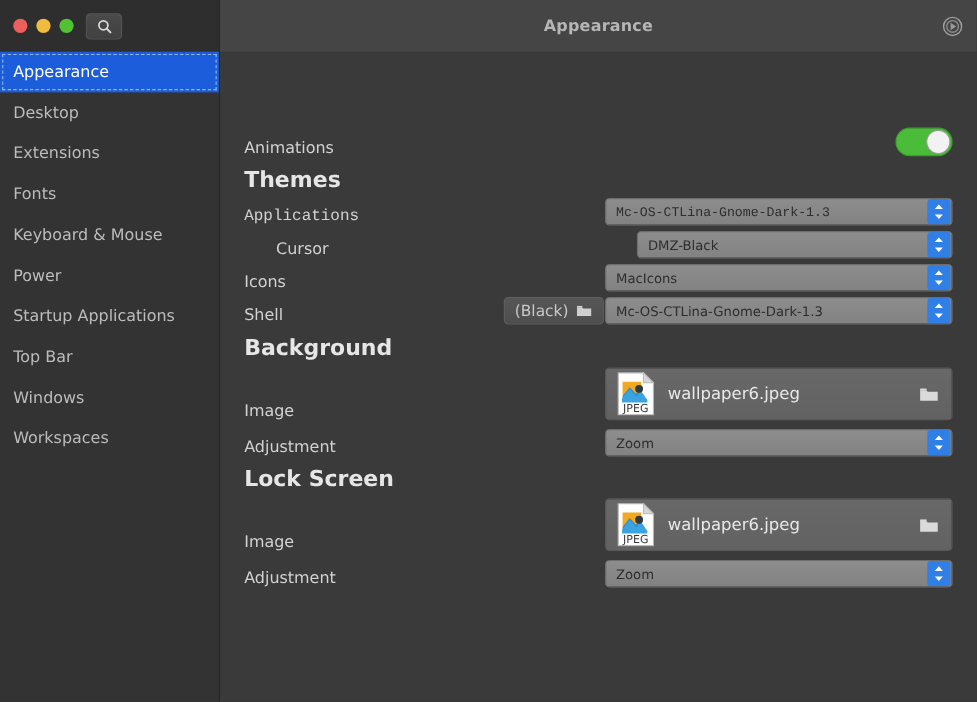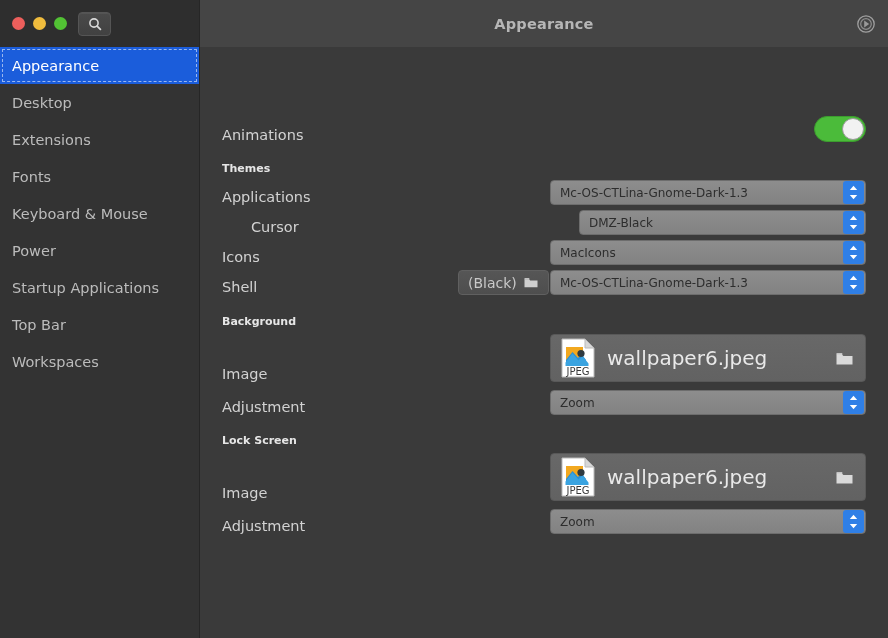--- a/index.html
+++ b/index.html
@@ -147,21 +147,21 @@
     display: flex;
     align-items: flex-end;
   }
   .row-label {
     color: #d2d2d2;
     font-size: 14.5px;
     white-space: nowrap;
   }
   .section-head {
     color: #e6e6e6;
-    font-size: 11px;
+    font-size: 20px;
     font-weight: bold;
     white-space: nowrap;
   }
   .field {
     position: absolute;
     left: 328px;
     right: 0;
   }
 
   
@@ -252,21 +252,21 @@
     background: linear-gradient(#686868, #626262);
     border: 1px solid #585858;
     box-sizing: border-box;
     display: flex;
     align-items: center;
     padding: 0 12px 0 10px;
     cursor: default;
   }
   .filebtn .fname {
     color: #e9e9e9;
-    font-size: 20px;
+    font-size: 15px;
     margin-left: 12px;
     flex: 1 1 auto;
     white-space: nowrap;
     overflow: hidden;
     text-overflow: ellipsis;
   }
   .jpeg-icon { width: 34px; height: 40px; display:block; flex: 0 0 34px; }
   .folder-glyph { flex: 0 0 auto; display: block; }
 </style>
 </head>
@@ -307,20 +307,23 @@
         <span>Keyboard &amp; Mouse</span>
       </div>
       <div class="side-item">
         <span>Power</span>
       </div>
       <div class="side-item">
         <span>Startup Applications</span>
       </div>
       <div class="side-item">
         <span>Top Bar</span>
+      </div>
+      <div class="side-item">
+        <span>Windows</span>
       </div>
       <div class="side-item">
         <span>Workspaces</span>
       </div>
     </div>
   </div>
 
   <div class="main">
 
     <div class="titlebar">
@@ -340,21 +343,21 @@
         <div class="row-label">Animations</div>
         <div class="toggle">
           <span class="knob"></span>
         </div>
       </div>
 
       <div class="row" style="top:110px; height:18px;">
         <div class="section-head">Themes</div>
       </div>
 
-      <div class="row" style="top:133px; height:25px;">
+      <div class="row" style="top:133px; height:25px;font-family:Liberation Mono, monospace;">
         <div class="row-label">Applications</div>
         <div class="field">
           <div class="combo">
             <span class="combo-value">Mc-OS-CTLina-Gnome-Dark-1.3</span>
             <span class="combo-arrow">
               <svg width="11" height="17" viewBox="0 0 11 17">
                 <path d="M5.5 1.8 L9.2 6.0 L1.8 6.0 Z" fill="#ffffff"></path>
                 <path d="M5.5 15.2 L1.8 11.0 L9.2 11.0 Z" fill="#ffffff"></path>
               </svg>
             </span>

